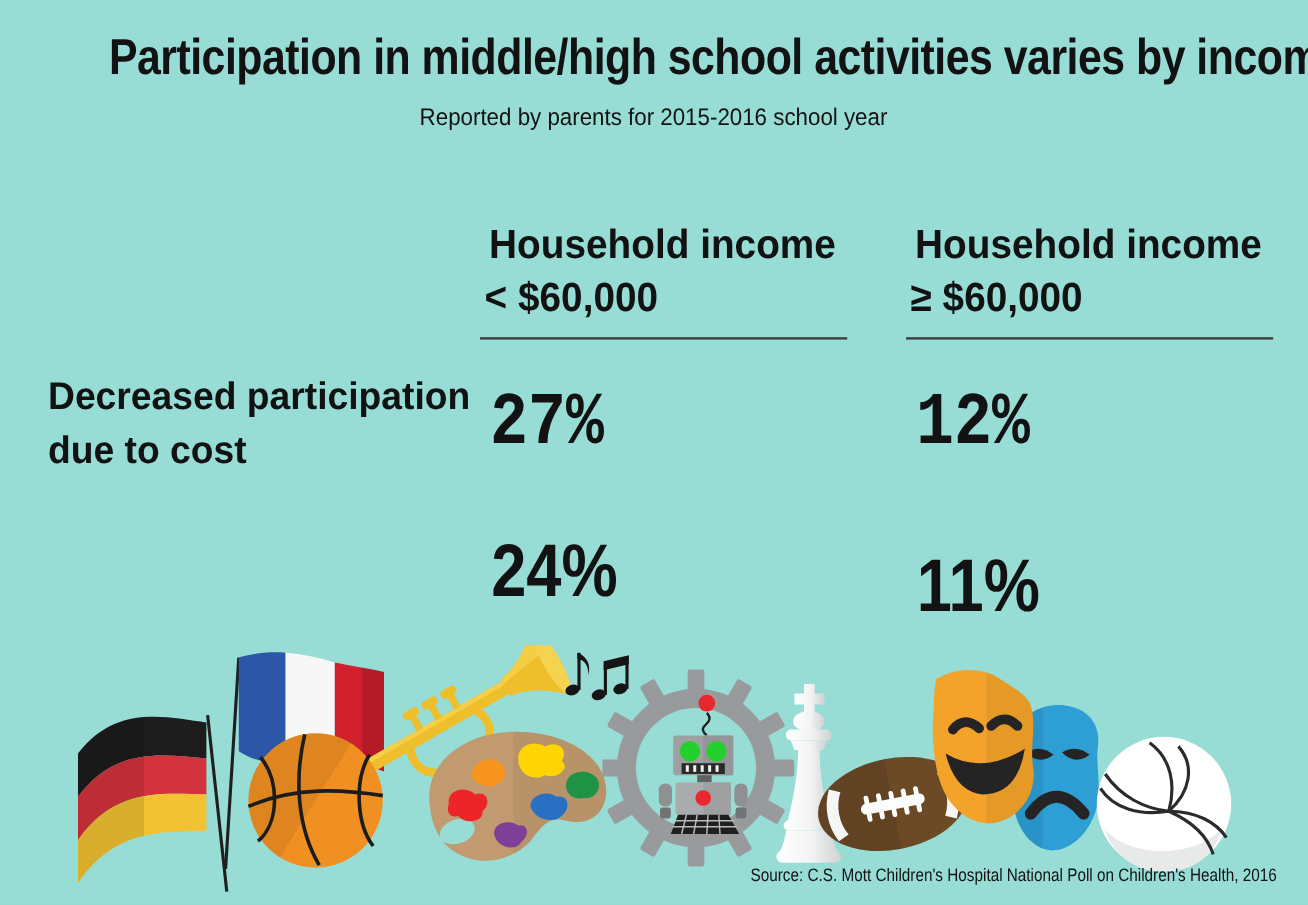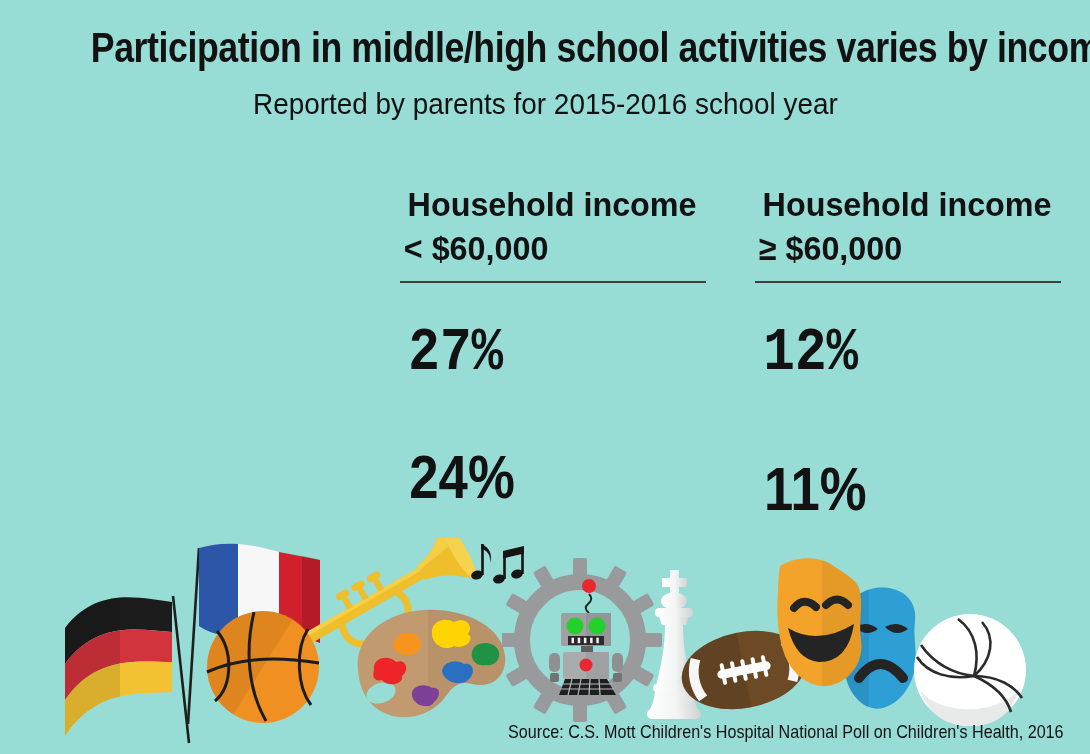--- a/index.html
+++ b/index.html
@@ -7,38 +7,38 @@
     position:relative;width:1090px;height:754px;overflow:hidden;
     background:#97DCD5;color:#121212;
     font-family:"Liberation Sans","DejaVu Sans",sans-serif;
   }
   .abs{position:absolute;}
   .cond{display:inline-block;white-space:nowrap;transform:scaleX(0.85);transform-origin:50% 50%;}
   .cond-l{transform-origin:0 50%;}
   .cond-r{transform-origin:100% 50%;}
 
   #title{top:24px;left:0;width:1090px;text-align:center;font-size:42px;font-weight:bold;letter-spacing:-0.5px;}
-  #subtitle{top:87px;left:0;width:1090px;text-align:center;font-size:30px;font-weight:400;}
+  #subtitle{top:87px;left:0;width:1090px;text-align:center;font-size:20px;font-weight:400;}
   #subtitle .cond{transform:scaleX(0.93);}
 
   .colbox{width:306px;}
   #col1{left:400px;} #col2{left:755px;}
   .colhead{top:182px;font-size:34px;font-weight:bold;line-height:44px;}
   .colhead .cond{transform:scaleX(0.95);}
   .underline{top:281px;width:306px;height:2px;background:#3F3F3F;}
 
   .rowlabel{left:40px;width:380px;font-size:32px;font-weight:bold;line-height:45px;}
   .rowlabel .cond{transform:scaleX(0.97);}
   #rowlabel1{top:308px;} #rowlabel2{top:434px;}
 
   .pct{font-size:62px;font-weight:bold;line-height:70px;}
   .pct .cond{transform:scaleX(0.85);}
   #val11,#val12{top:318px;font-family:Liberation Mono, monospace;} #val21,#val22{top:442px;}
 
-  #source{top:721px;right:26px;font-size:19px;font-weight:400;text-align:right;}
+  #source{top:721px;right:26px;font-size:15px;font-weight:400;text-align:right;}
 
   .ic{position:absolute;}
   .ic svg{display:block;}
 </style>
 </head>
 <body>
 
 <div id="stage">
 
   <div id="title" class="abs">
@@ -52,20 +52,24 @@
     <span class="cond">Household income</span><br>
     <span class="cond">&lt; $60,000</span>
   </div>
   <div id="col2" class="abs colbox colhead">
     <span class="cond">Household income</span><br>
     <span class="cond">≥ $60,000</span>
   </div>
   <div class="abs underline" style="left:400px;"></div>
   <div class="abs underline" style="left:755px;"></div>
 
+  <div id="rowlabel1" class="abs rowlabel">
+    <span class="cond cond-l">Decreased participation</span><br>
+    <span class="cond cond-l">due to cost</span>
+  </div>
   <div id="val11" class="abs colbox pct" style="left:400px;">
     <span class="cond">27%</span>
   </div>
   <div id="val12" class="abs colbox pct" style="left:755px;">
     <span class="cond">12%</span>
   </div>
 
   <div id="val21" class="abs colbox pct" style="left:400px;">
     <span class="cond">24%</span>
   </div>

